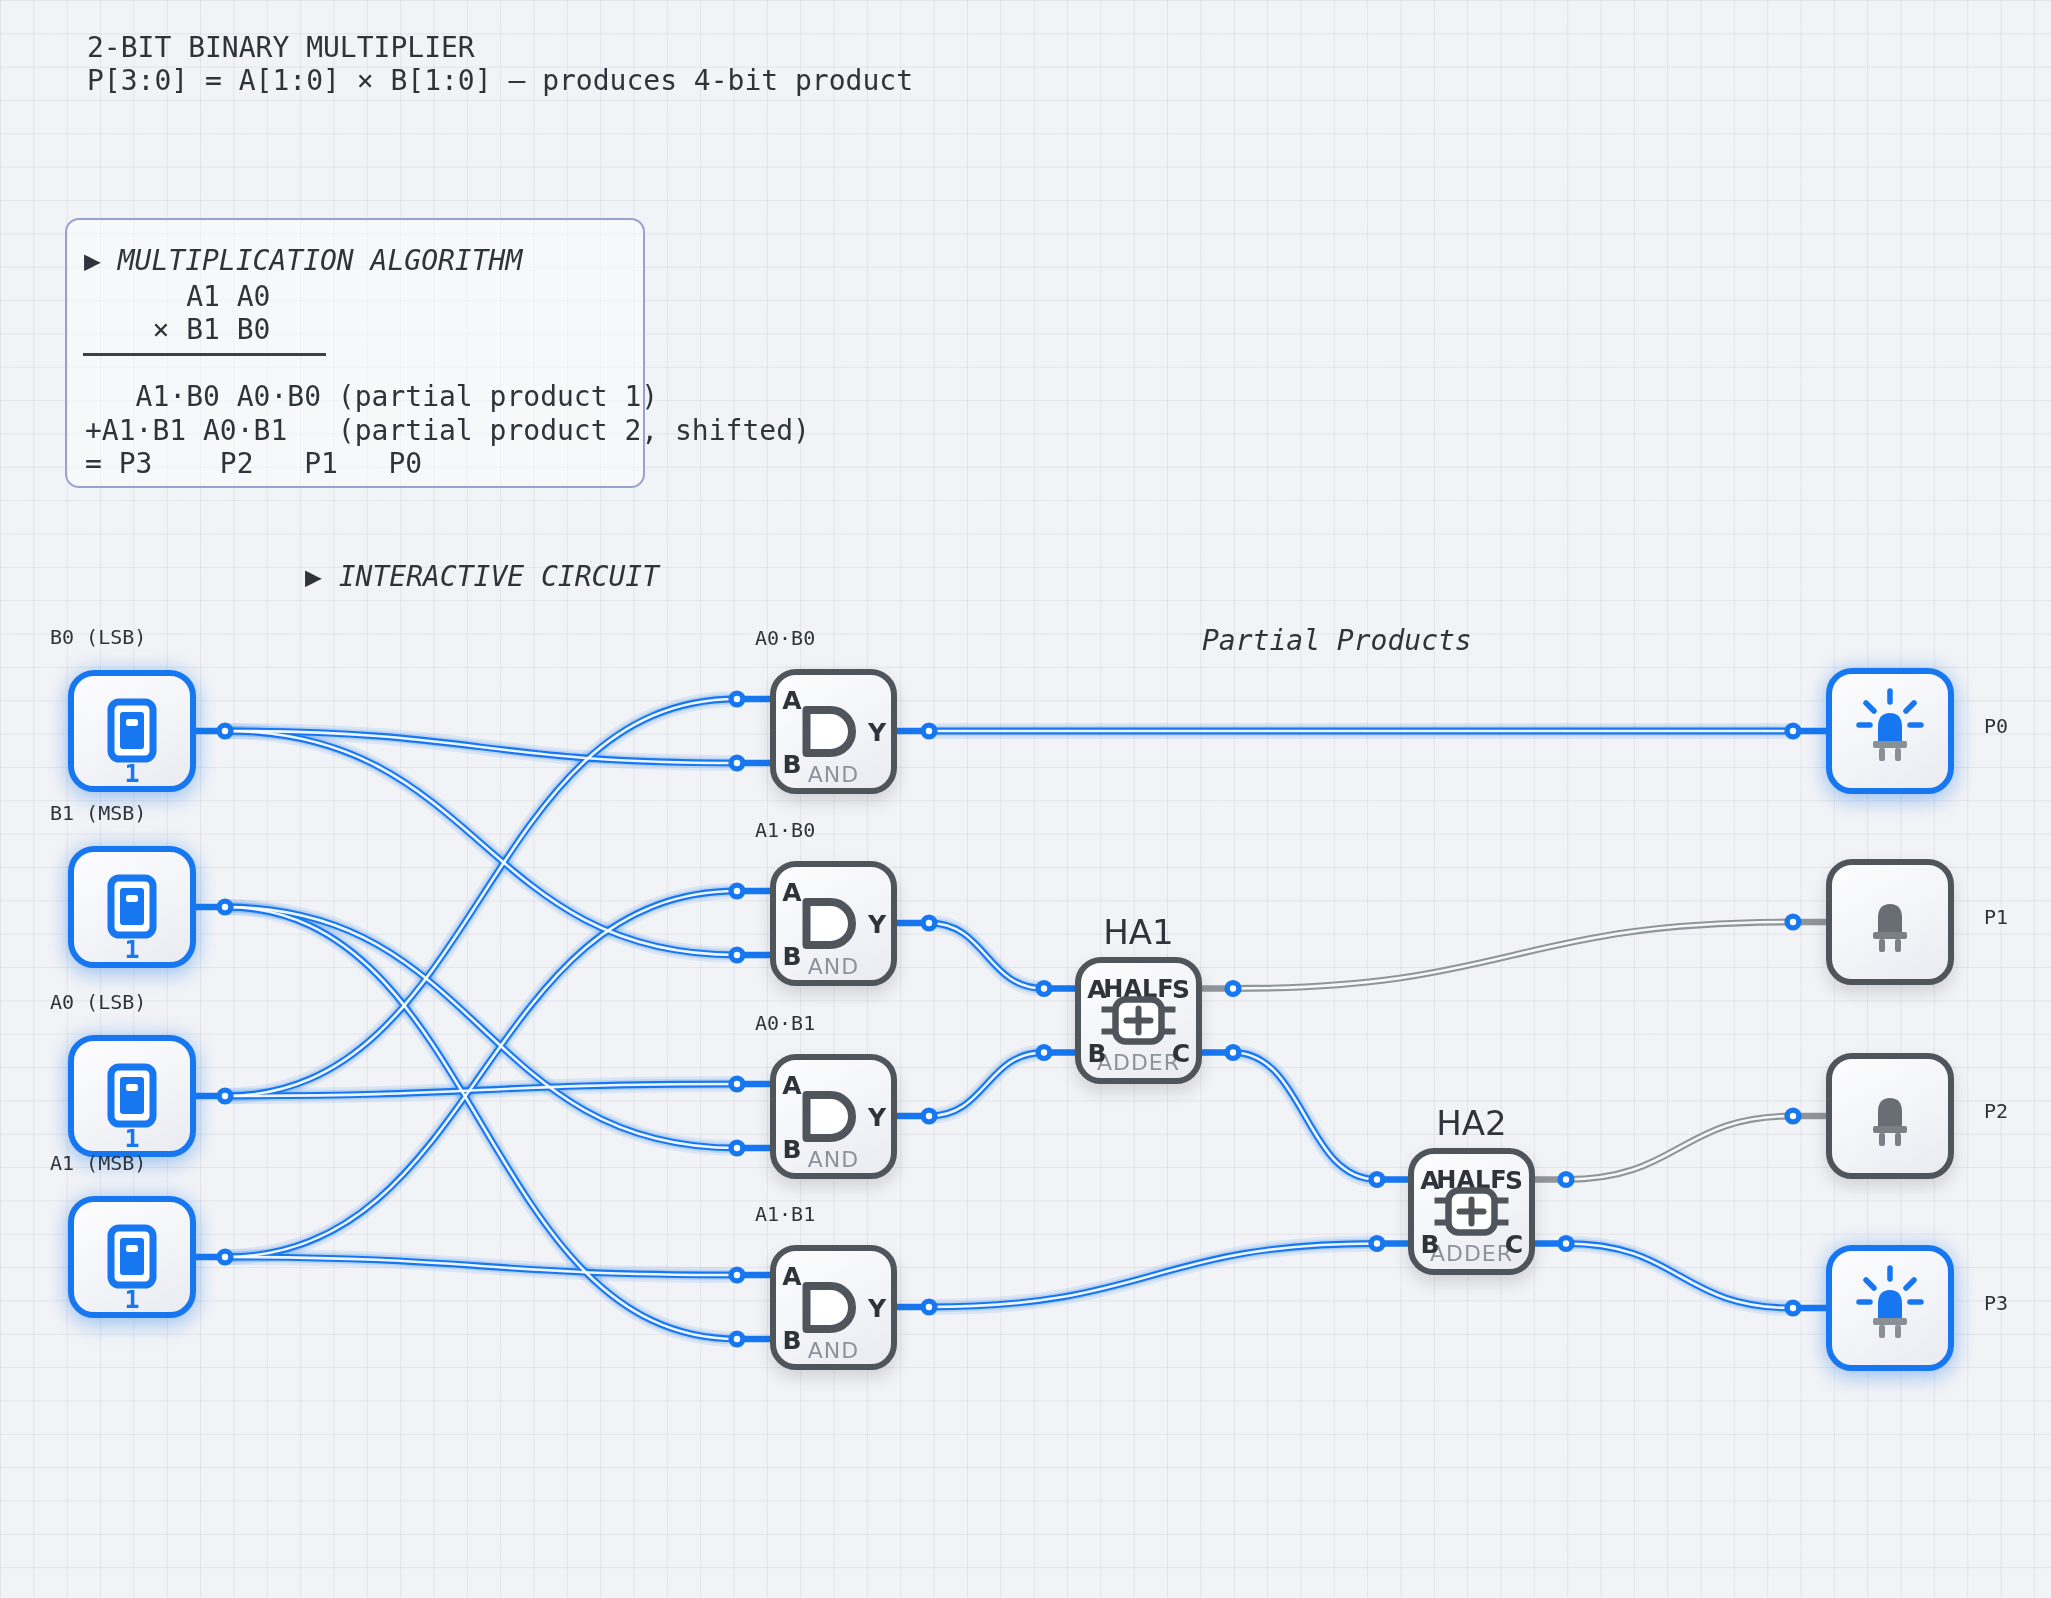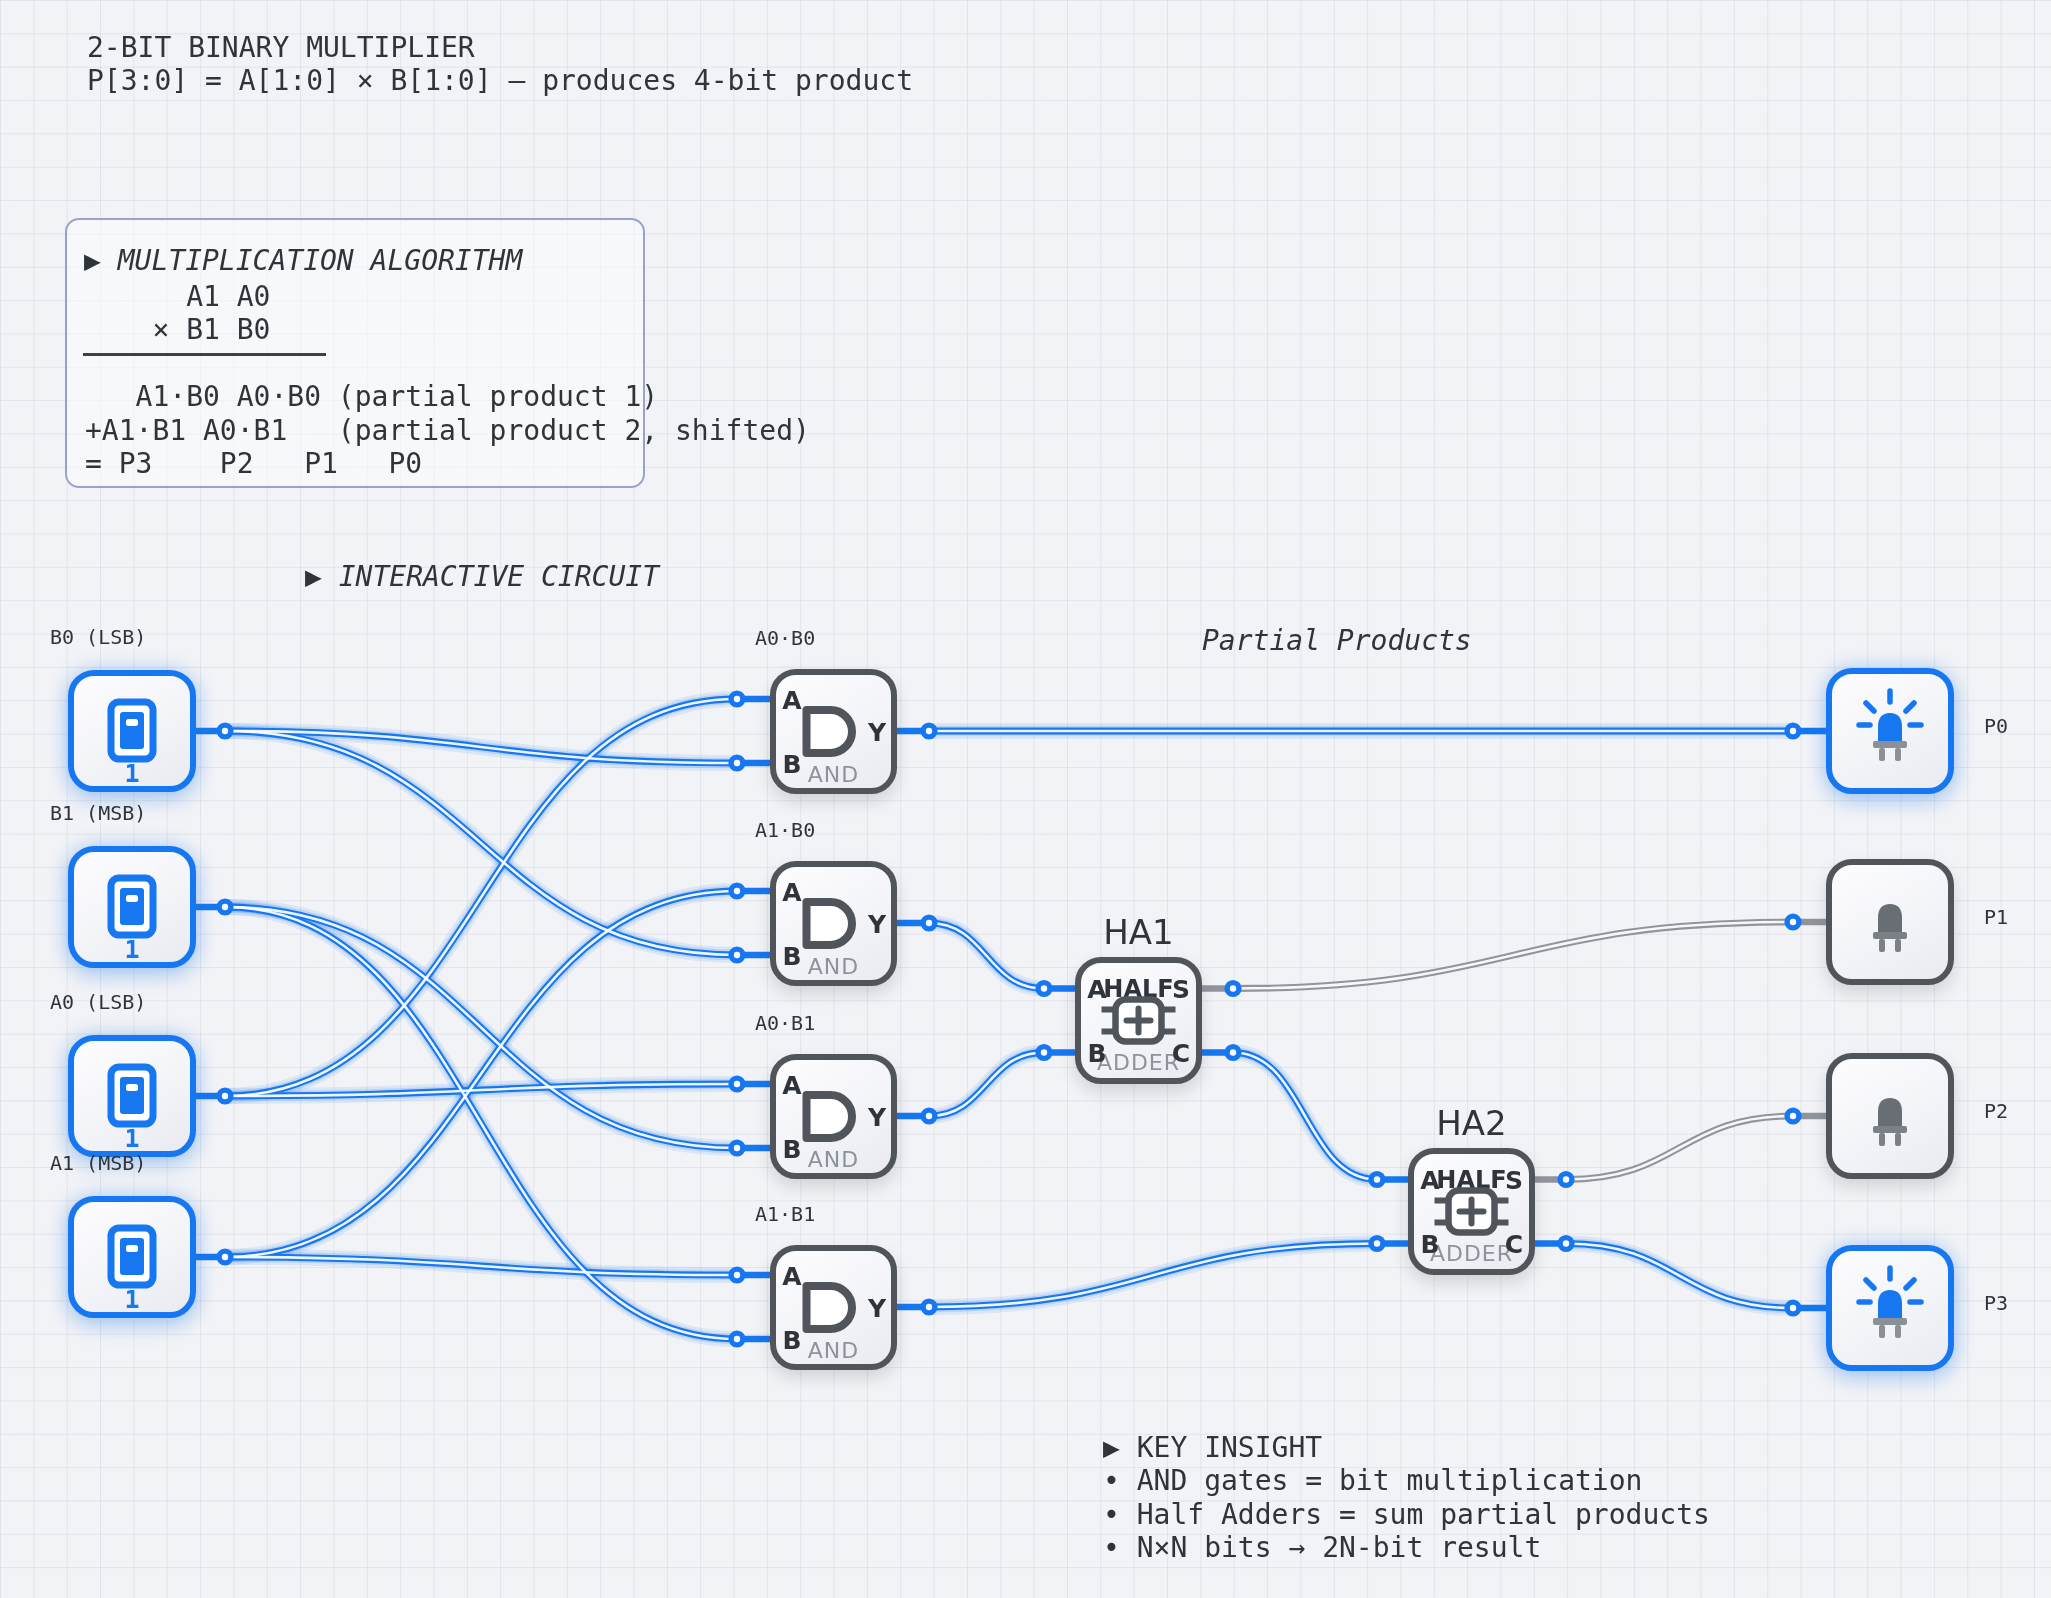--- a/index.html
+++ b/index.html
@@ -388,17 +388,13 @@
     <path d="M 52 73 L 52 59 Q 52 45 64 45 Q 76 45 76 59 L 76 73 Z" fill="#1677f0"></path>
     <rect x="47" y="73" width="34" height="7" rx="2" fill="#8a9097"></rect>
     <rect x="53" y="80" width="6" height="13" rx="2" fill="#8a9097"></rect>
     <rect x="69" y="80" width="6" height="13" rx="2" fill="#8a9097"></rect>
   </svg>
       </div>
       <div class="comp-label mono" style="left: 1984px; top: 1291px;">P3</div>
     </div>
 
 
-  <pre class="abs mono" style="left:1103px;top:1431px;" id="insight-block">▶ KEY INSIGHT
-• AND gates = bit multiplication
-• Half Adders = sum partial products
-• N×N bits → 2N-bit result</pre>
 </div>
 
 </body></html>

